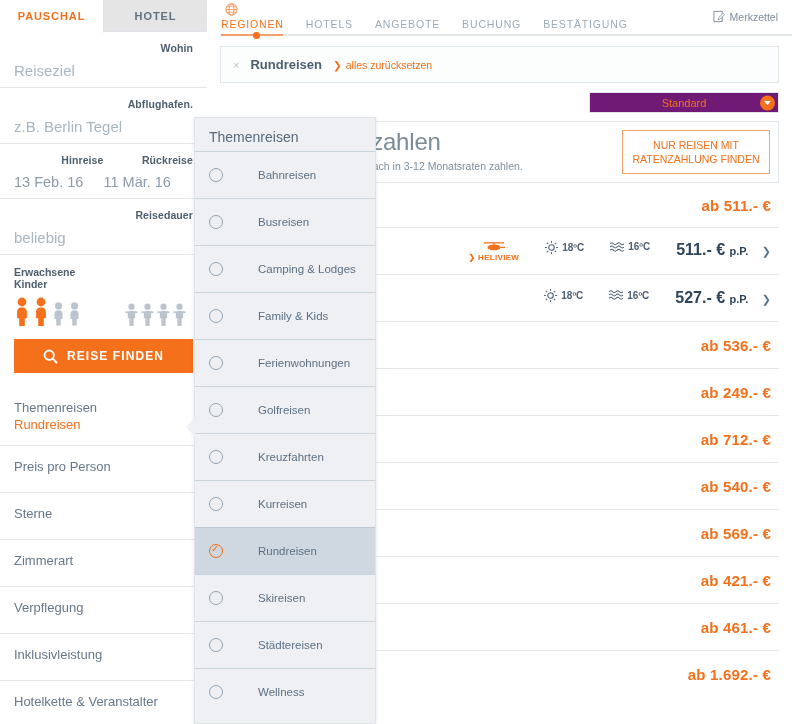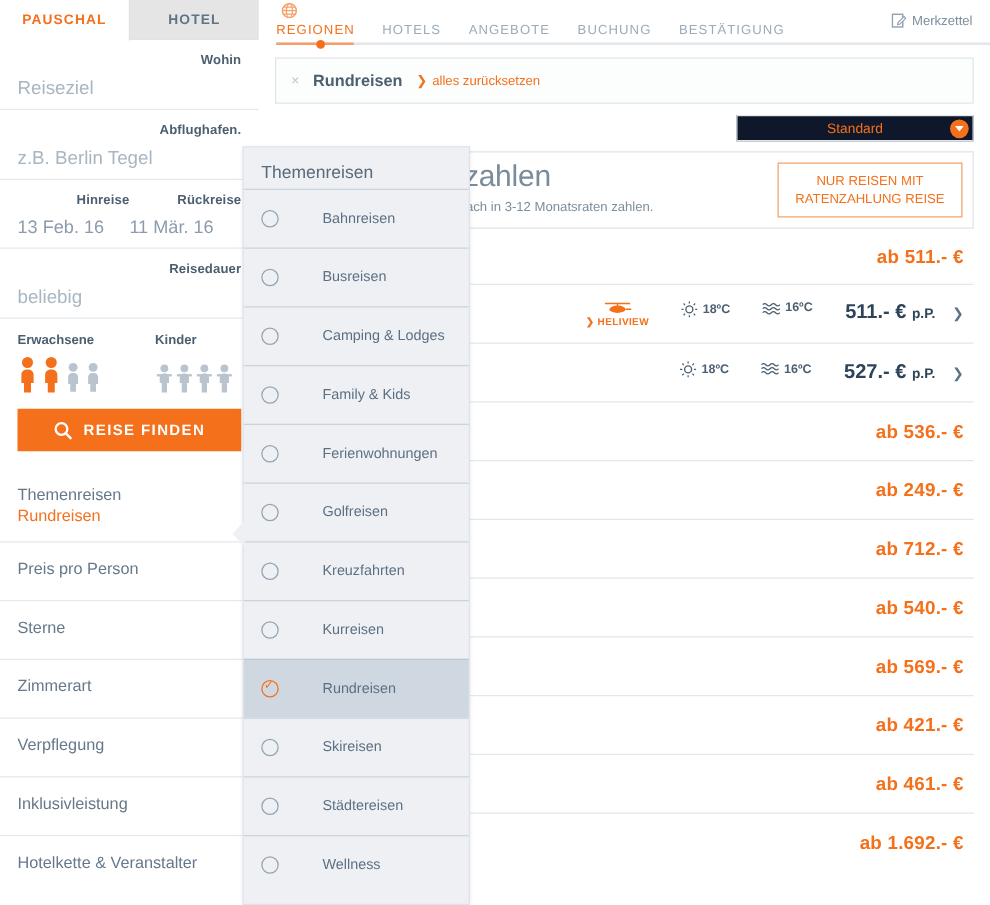--- a/index.html
+++ b/index.html
@@ -34,21 +34,21 @@
 
   .field { padding:10px 14px 8px 14px; border-bottom:1px solid #e4e9ee; }
   .field-label { font-size:10.5px; font-weight:700; color:#4c5f70; letter-spacing:.1px;text-align:right; }
   .field-value { font-size:15px; color:#a8b6c2; margin-top:8px; font-weight:400; }
 
   .field-row { display:flex; padding:10px 14px 8px 14px; border-bottom:1px solid #e4e9ee; }
   .field-col { flex:1; }
   .field-col .field-value { font-size:14.5px; color:#8c9bab; }
 
   .pax { padding:11px 14px 6px 14px; }
-  .pax-head { display:flex; }
+  .pax-head { display:flex;flex-direction:column; }
   .pax-head .pax-label { font-size:10.5px; font-weight:700; color:#4c5f70; }
   .pax-head .pax-label:first-child { width:110px; }
   .pax-icons { display:flex; margin-top:7px; }
   .pax-group { display:flex; align-items:flex-end; }
   .pax-group.adults { width:110px; gap:3px; }
   .pax-group.kids { gap:1px; }
 
   .btn-find {
     margin:6px 14px 0 14px; height:34px; background:#f4701b; color:#fff;
     display:flex; align-items:center; justify-content:center; gap:9px;
@@ -90,21 +90,21 @@
   .crumbbar {
     margin:6px 13px 0 13px; height:37px; border:1px solid #e0e6eb; background:#fcfdfd;
     display:flex; align-items:center; padding:0 12px; gap:11px;
   }
   .crumb-x { color:#b8c4cf; font-size:11px; cursor:pointer; }
   .crumb-label { font-size:13px; font-weight:700; color:#4c5f70; }
   .crumb-reset { font-size:10.5px; color:#f4701b; cursor:pointer; display:flex; gap:4px; align-items:center; }
 
   .sortrow { display:flex; justify-content:flex-end; padding:9px 13px 0 13px; }
   .sortbox {
-    width:190px; height:21px; border:1px solid #e0e6eb; background:#0f172a;
+    width:190px; height:21px; border:1px solid #e0e6eb; background:#701a75;
     display:flex; align-items:center; justify-content:center; position:relative;
     font-size:11px; color:#f4701b; cursor:pointer;
   }
   .sortbox .caret {
     position:absolute; right:3px; top:50%; transform:translateY(-50%);
     width:15px; height:15px; border-radius:50%; background:#f4701b;
     display:flex; align-items:center; justify-content:center;
   }
 
   .banner {
@@ -341,21 +341,21 @@
         </span>
       </div>
     </div>
 
     <div class="banner">
       <div class="banner-head">chen, später zahlen</div>
       <div class="banner-sub">hnreise buchen und ganz einfach in 3-12 Monatsraten zahlen.</div>
       <div class="banner-btn">
         <span>
           <span>NUR REISEN MIT</span><br>
-          <span>RATENZAHLUNG REISE</span>
+          <span>RATENZAHLUNG FINDEN</span>
         </span>
       </div>
     </div>
 
     <div class="results">
       <div class="res-row">
         <span class="price-ab">ab 511.- €</span>
       </div>
 
       <div class="res-row">

